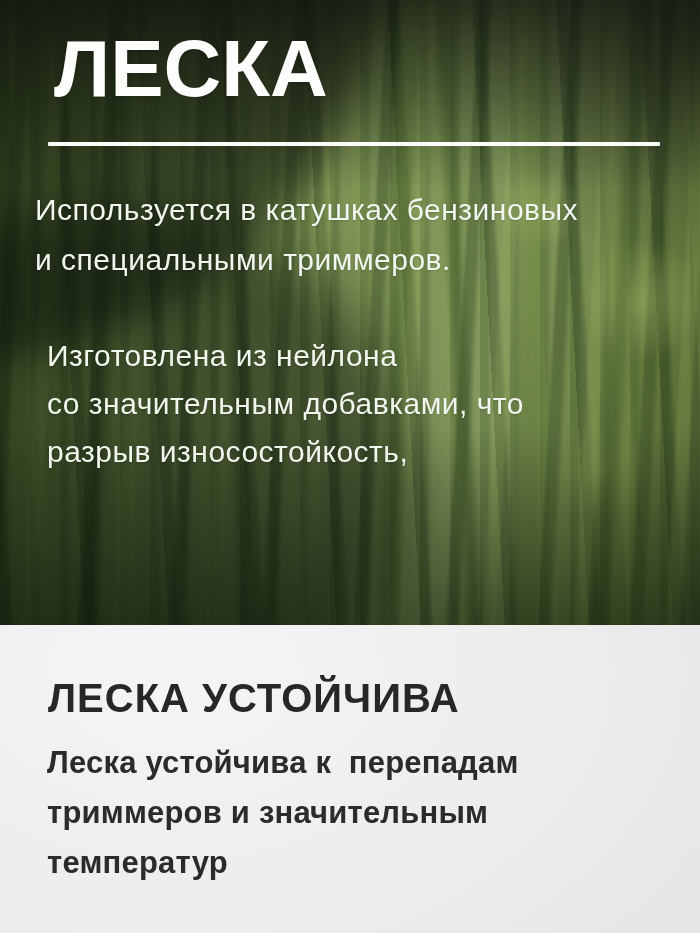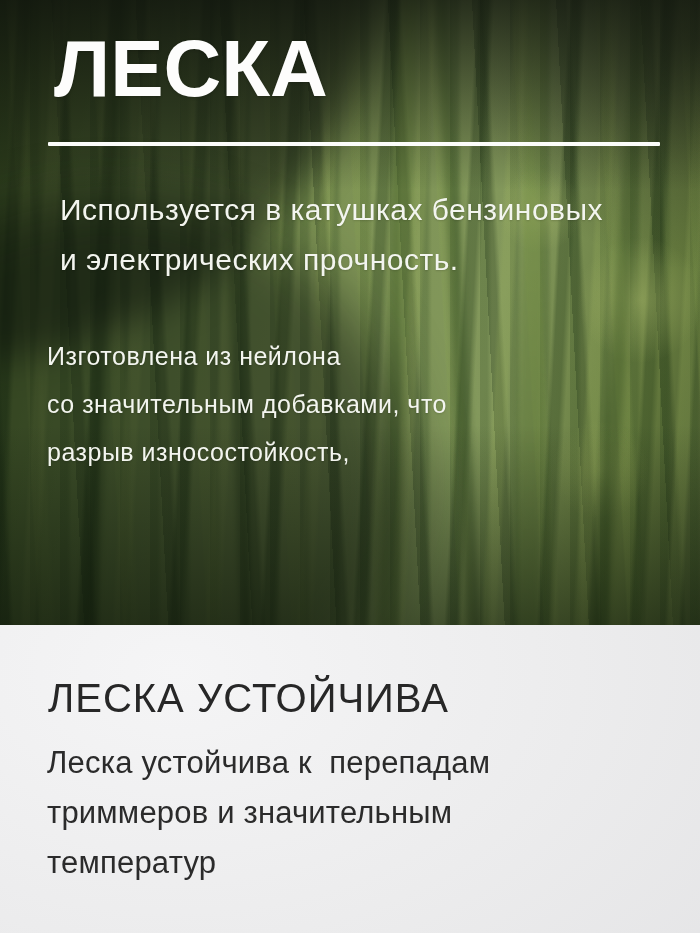--- a/index.html
+++ b/index.html
@@ -53,35 +53,35 @@
   .title-row{position:absolute;left:54px;top:29px;display:flex;align-items:center;gap:64px;white-space:nowrap;flex-direction:column;}
   .title-main{
     font-size:80px;font-weight:700;line-height:1;letter-spacing:0;color:#fdfdfc;margin:0;
     text-shadow:0 1px 3px rgba(0,0,0,0.18);
   }
   .title-sub{
     font-size:34px;font-weight:400;letter-spacing:1px;color:#f0f2ec;
     text-shadow:0 1px 2px rgba(0,0,0,0.18);
   }
   .divider{position:absolute;left:48px;top:142px;width:612px;height:4px;background:#fcfdfb;border-radius:1px;}
-  .intro{position:absolute;left:60px;top:185px;font-size:30px;font-weight:300;line-height:50px;letter-spacing:.5px;text-shadow:0 1px 2px rgba(0,0,0,0.15);}
-  .desc{position:absolute;left:47px;top:332px;font-size:25px;font-weight:300;line-height:48px;letter-spacing:.5px;text-shadow:0 1px 2px rgba(0,0,0,0.15);}
+  .intro{position:absolute;left:35px;top:185px;font-size:30px;font-weight:300;line-height:50px;letter-spacing:.5px;text-shadow:0 1px 2px rgba(0,0,0,0.15);}
+  .desc{position:absolute;left:47px;top:332px;font-size:30px;font-weight:300;line-height:48px;letter-spacing:.5px;text-shadow:0 1px 2px rgba(0,0,0,0.15);}
   .intro div,.desc div{white-space:pre-wrap;}
   
   .panel{
     position:absolute;left:0;top:625px;width:700px;height:308px;
     background:radial-gradient(ellipse 900px 600px at 25% 15%, #f5f5f6 0%, #ececed 45%, #e0e0e2 100%);
   }
   .panel-heading{
     position:absolute;left:48px;top:678px;margin:0;z-index:6;
-    font-size:40px;font-weight:400;letter-spacing:1px;line-height:1;color:#272727;
+    font-size:40px;font-weight:700;letter-spacing:1px;line-height:1;color:#272727;
   }
   .panel-text{
     position:absolute;left:47px;top:738px;z-index:6;
-    font-size:31px;font-weight:400;line-height:50px;letter-spacing:.2px;color:#2b2b2b;
+    font-size:31px;font-weight:700;line-height:50px;letter-spacing:.2px;color:#2b2b2b;
   }
   .panel-text div{white-space:pre-wrap;}
 </style>
 </head>
 <body>
 
 <div class="canvas">
 
   <div class="photo">
     <div class="blade b5"></div>
@@ -97,21 +97,21 @@
     <div class="shade-bottom"></div>
   </div>
 
   <div class="photo-content">
     <div class="title-row">
       <h1 class="title-main">ЛЕСКА</h1>
     </div>
     <div class="divider"></div>
     <div class="intro">
       <div>Используется в катушках бензиновых</div>
-      <div>и электрических прочность.</div>
+      <div>и специальными триммеров.</div>
     </div>
     <div class="desc">
       <div>Изготовлена из нейлона</div>
       <div>со значительным добавками, что</div>
       <div>разрыв износостойкость,</div>
     </div>
   </div>
 
   <div class="panel"></div>
   <h2 class="panel-heading">ЛЕСКА УСТОЙЧИВА</h2>

